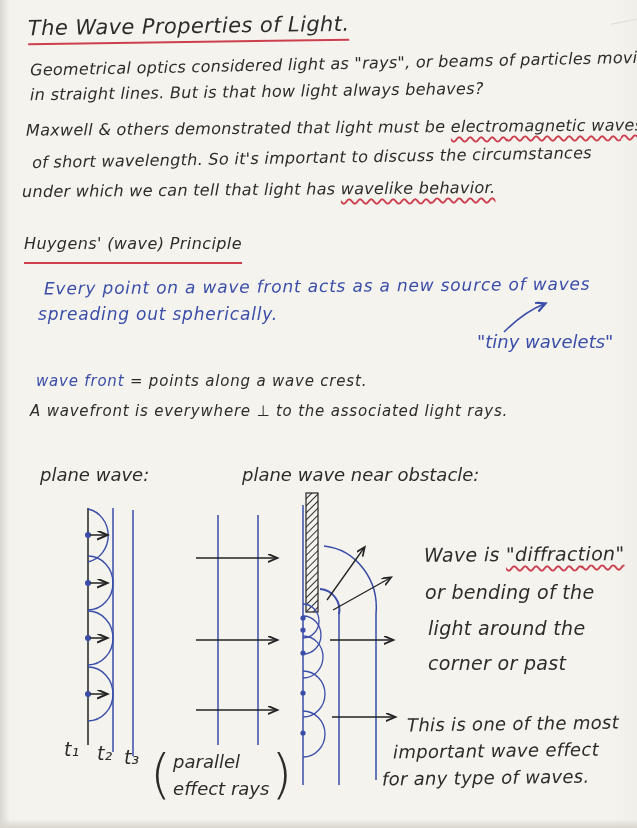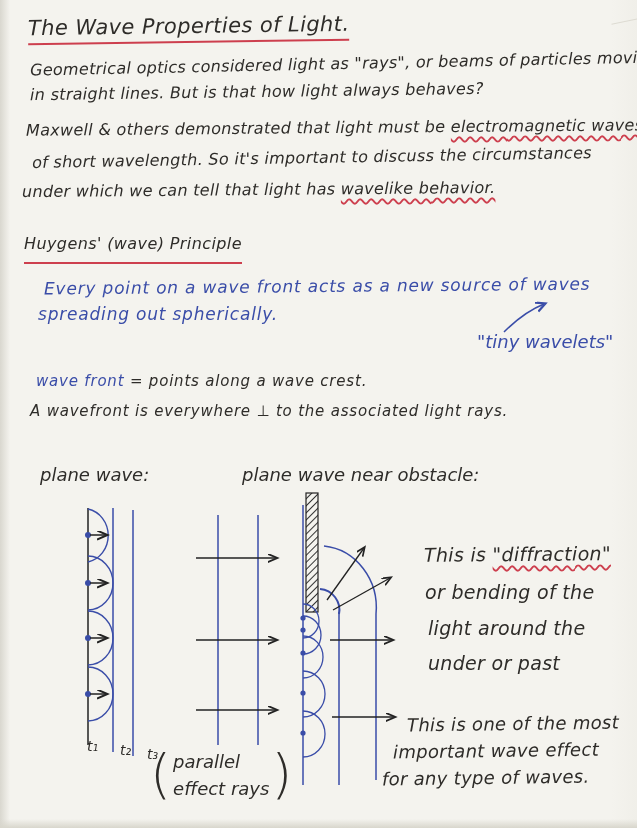--- a/index.html
+++ b/index.html
@@ -22,21 +22,21 @@
   .title{font-size:21px;letter-spacing:0.4px;padding-bottom:3px;
     border-bottom:2px solid #cd3f4e;transform:rotate(-0.8deg);}
   .heading{font-size:16px;letter-spacing:0.4px;padding-bottom:9px;
     border-bottom:2px solid #cd3f4e;font-style:italic;}
   .blue{color:#3a4da8;}
   .wavy{text-decoration:underline;text-decoration-style:wavy;
     text-decoration-color:#cd3f4e;text-decoration-thickness:1.5px;text-underline-offset:4px;}
   .r1{transform:rotate(-1.2deg);} .r2{transform:rotate(-0.8deg);}
   .r3{transform:rotate(-0.5deg);} .r4{transform:rotate(-1deg);}
   .diag-label{font-size:18px;}
-  .tlabel{font-size:14px;margin-left:23px;}
+  .tlabel{font-size:19px;}
   .note{font-size:19px;letter-spacing:0.3px;}
   .parallel-wrap{display:flex;align-items:center;gap:2px;}
   .paren{font-size:54px;font-weight:200;line-height:1;font-style:normal;color:#2e2c29;}
   .paren-inner{display:flex;flex-direction:column;font-size:18px;line-height:1.5;}
   svg{position:absolute;}
 </style>
 </head>
 <body>
 
 <div class="page">
@@ -141,20 +141,20 @@
 
   <div class="line parallel-wrap" style="left:150px;top:748px;">
     <span class="paren">(</span>
     <span class="paren-inner">
       <span>parallel</span>
       <span>effect rays</span>
     </span>
     <span class="paren">)</span>
   </div>
 
-  <div class="line note r3" style="left:424px;top:543px;"><span>This is </span><span class="wavy">"diffraction"</span></div>
+  <div class="line note r3" style="left:424px;top:543px;"><span>Wave is </span><span class="wavy">"diffraction"</span></div>
   <div class="line note" style="left:425px;top:581px;">or bending of the</div>
   <div class="line note" style="left:428px;top:617px;">light around the</div>
-  <div class="line note" style="left:428px;top:652px;">under or past</div>
+  <div class="line note" style="left:428px;top:652px;">corner or past</div>
   <div class="line note r2" style="left:407px;top:713px;font-size:18px;">This is one of the most</div>
   <div class="line note r2" style="left:393px;top:740px;font-size:18px;">important wave effect</div>
   <div class="line note r2" style="left:382px;top:767px;font-size:18px;">for any type of waves.</div>
 </div>
 
 </body></html>

